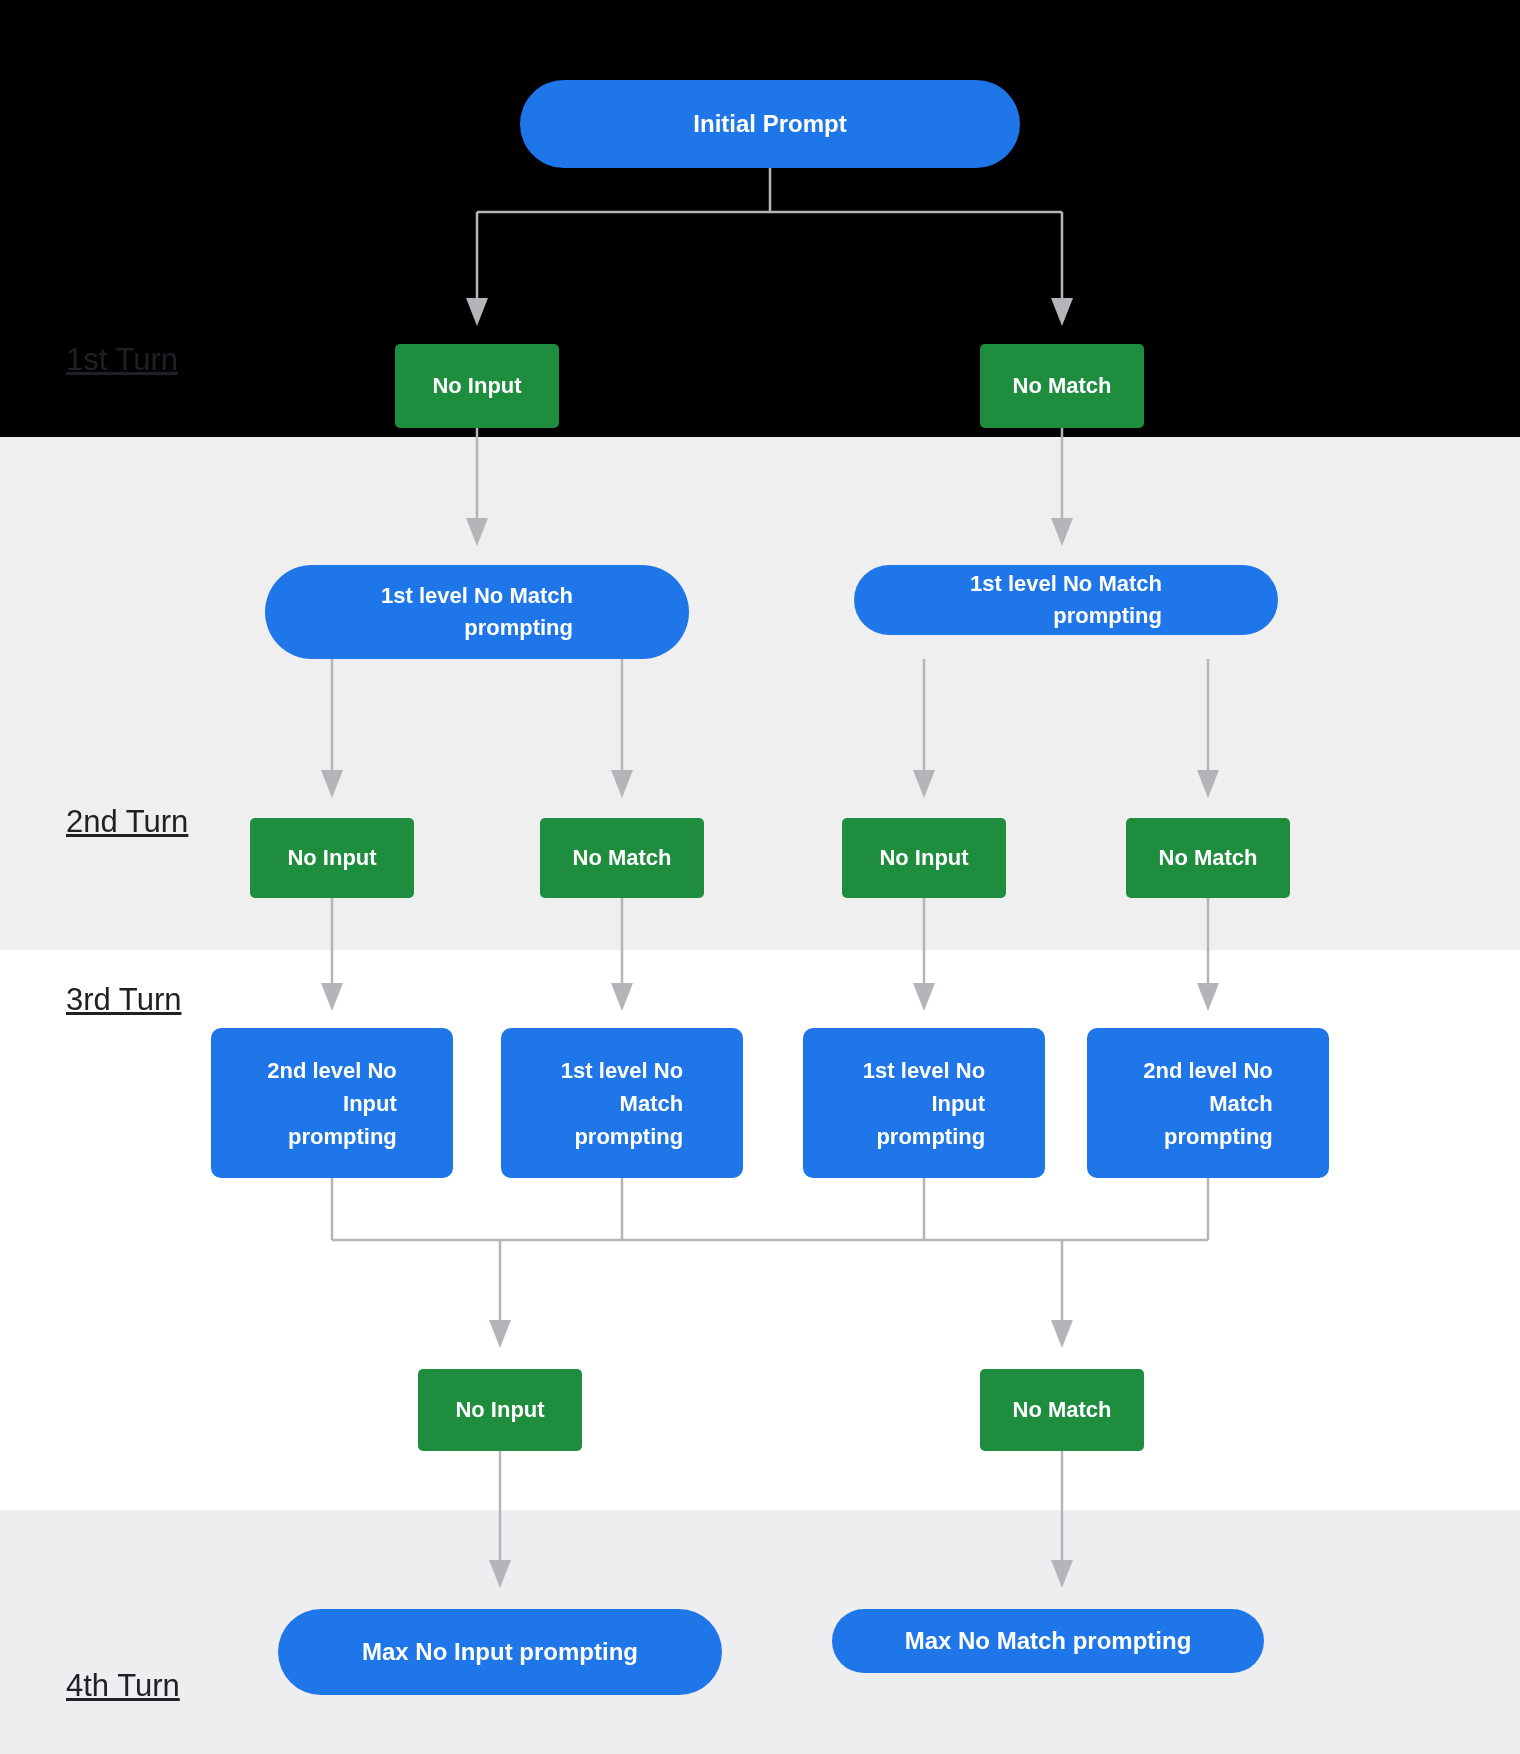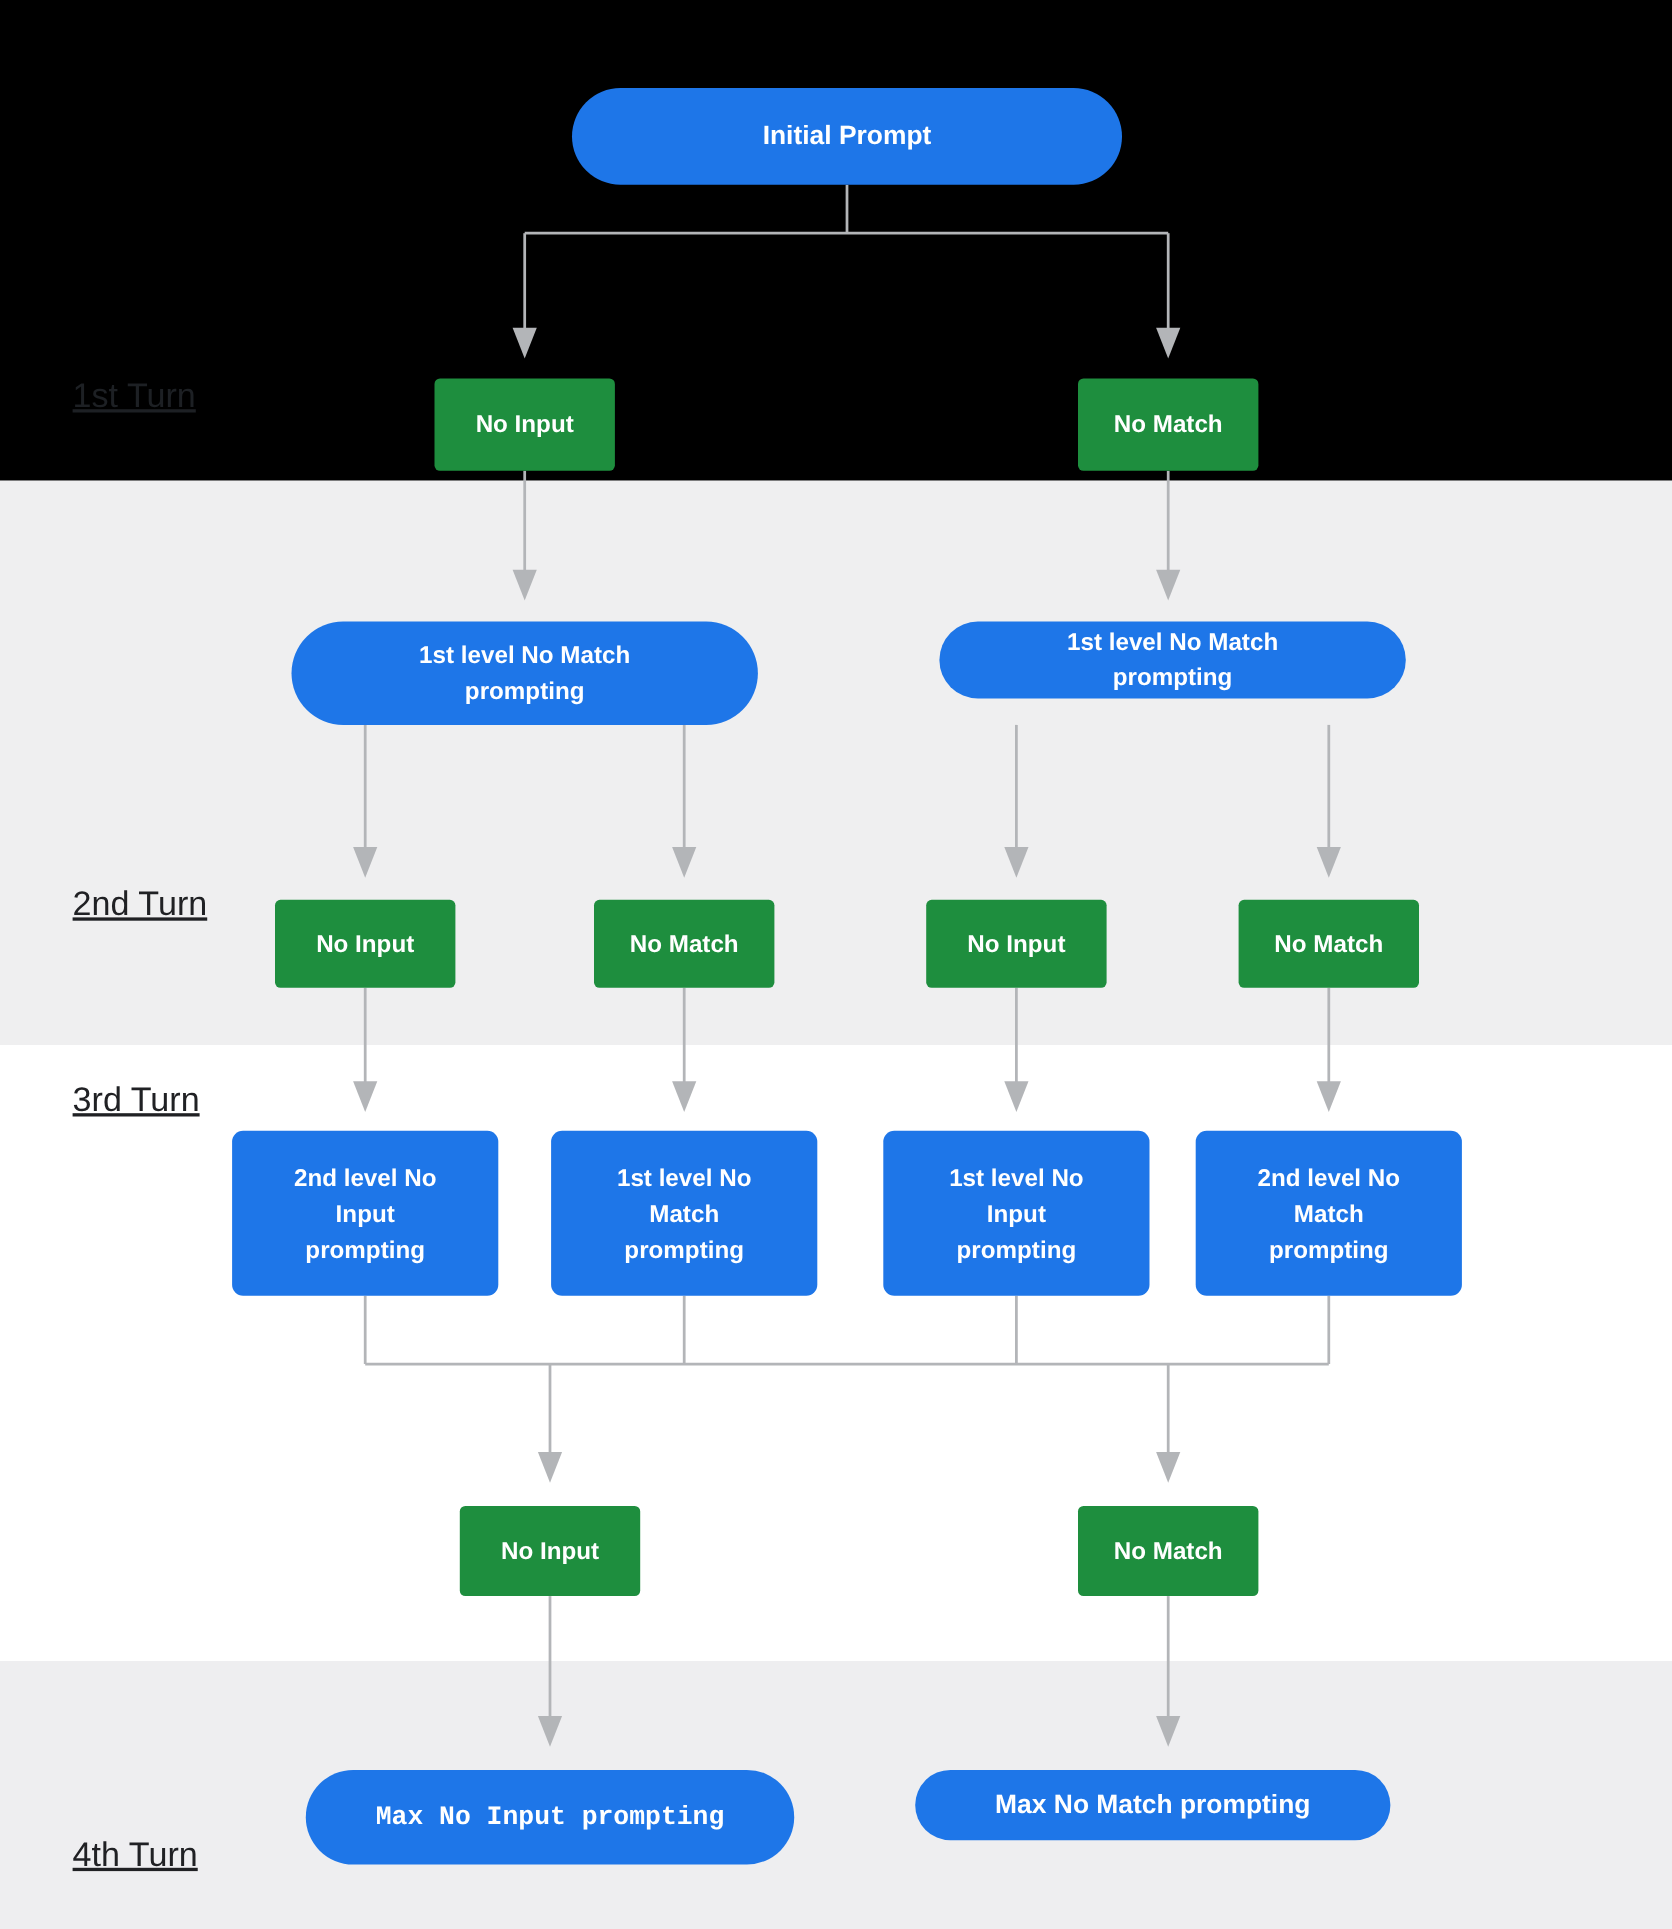--- a/index.html
+++ b/index.html
@@ -22,21 +22,21 @@
   .band{position:absolute;left:0;width:1520px;}
   .band.b1{top:0;height:437px;background:var(--band-top);}
   .band.b2{top:437px;height:513px;background:var(--band-second);}
   .band.b3{top:950px;height:560px;background:var(--band-third);}
   .band.b4{top:1510px;height:244px;background:var(--band-bottom);}
   svg.connectors{position:absolute;left:0;top:0;z-index:1;}
   .conn{stroke:var(--connector-gray);stroke-width:2.5;fill:none;}
   .arrowhead{fill:var(--connector-gray);}
   .node{
     position:absolute;z-index:2;display:flex;align-items:center;justify-content:center;
-    text-align:center;color:var(--node-text);font-weight:600;white-space:pre-line;
+    text-align:right;color:var(--node-text);font-weight:600;white-space:pre-line;
     box-sizing:border-box;
   }
   .node.blue{background:var(--prompt-blue);}
   .node.green{background:var(--event-green);border-radius:5px;}
   .pill-lg{border-radius:44px;font-size:24px;}
   .pill-md{border-radius:47px;font-size:22px;line-height:1.45;}
   .round-box{border-radius:10px;font-size:22px;line-height:1.5;}
   .event-box{font-size:22px;}
   .turn-label{
     position:absolute;z-index:2;font-size:31px;font-weight:400;
@@ -126,16 +126,16 @@
   <div class="node blue round-box" style="left:803px;top:1028px;width:242px;height:150px;">1st level No
 Input
 prompting</div>
   <div class="node blue round-box" style="left:1087px;top:1028px;width:242px;height:150px;">2nd level No
 Match
 prompting</div>
 
   <div class="node green event-box" style="left:418px;top:1369px;width:164px;height:82px;">No Input</div>
   <div class="node green event-box" style="left:980px;top:1369px;width:164px;height:82px;">No Match</div>
 
-  <div class="node blue pill-lg" style="left:278px;top:1609px;width:444px;height:86px;border-radius:43px;font-family:Liberation Mono, monospace;">Max No Input prompting</div>
+  <div class="node blue pill-lg" style="left:278px;top:1609px;width:444px;height:86px;border-radius:43px;">Max No Input prompting</div>
   <div class="node blue pill-lg" style="left:832px;top:1609px;width:432px;height:64px;border-radius:43px;">Max No Match prompting</div>
 
 </div>
 
 </body></html>

